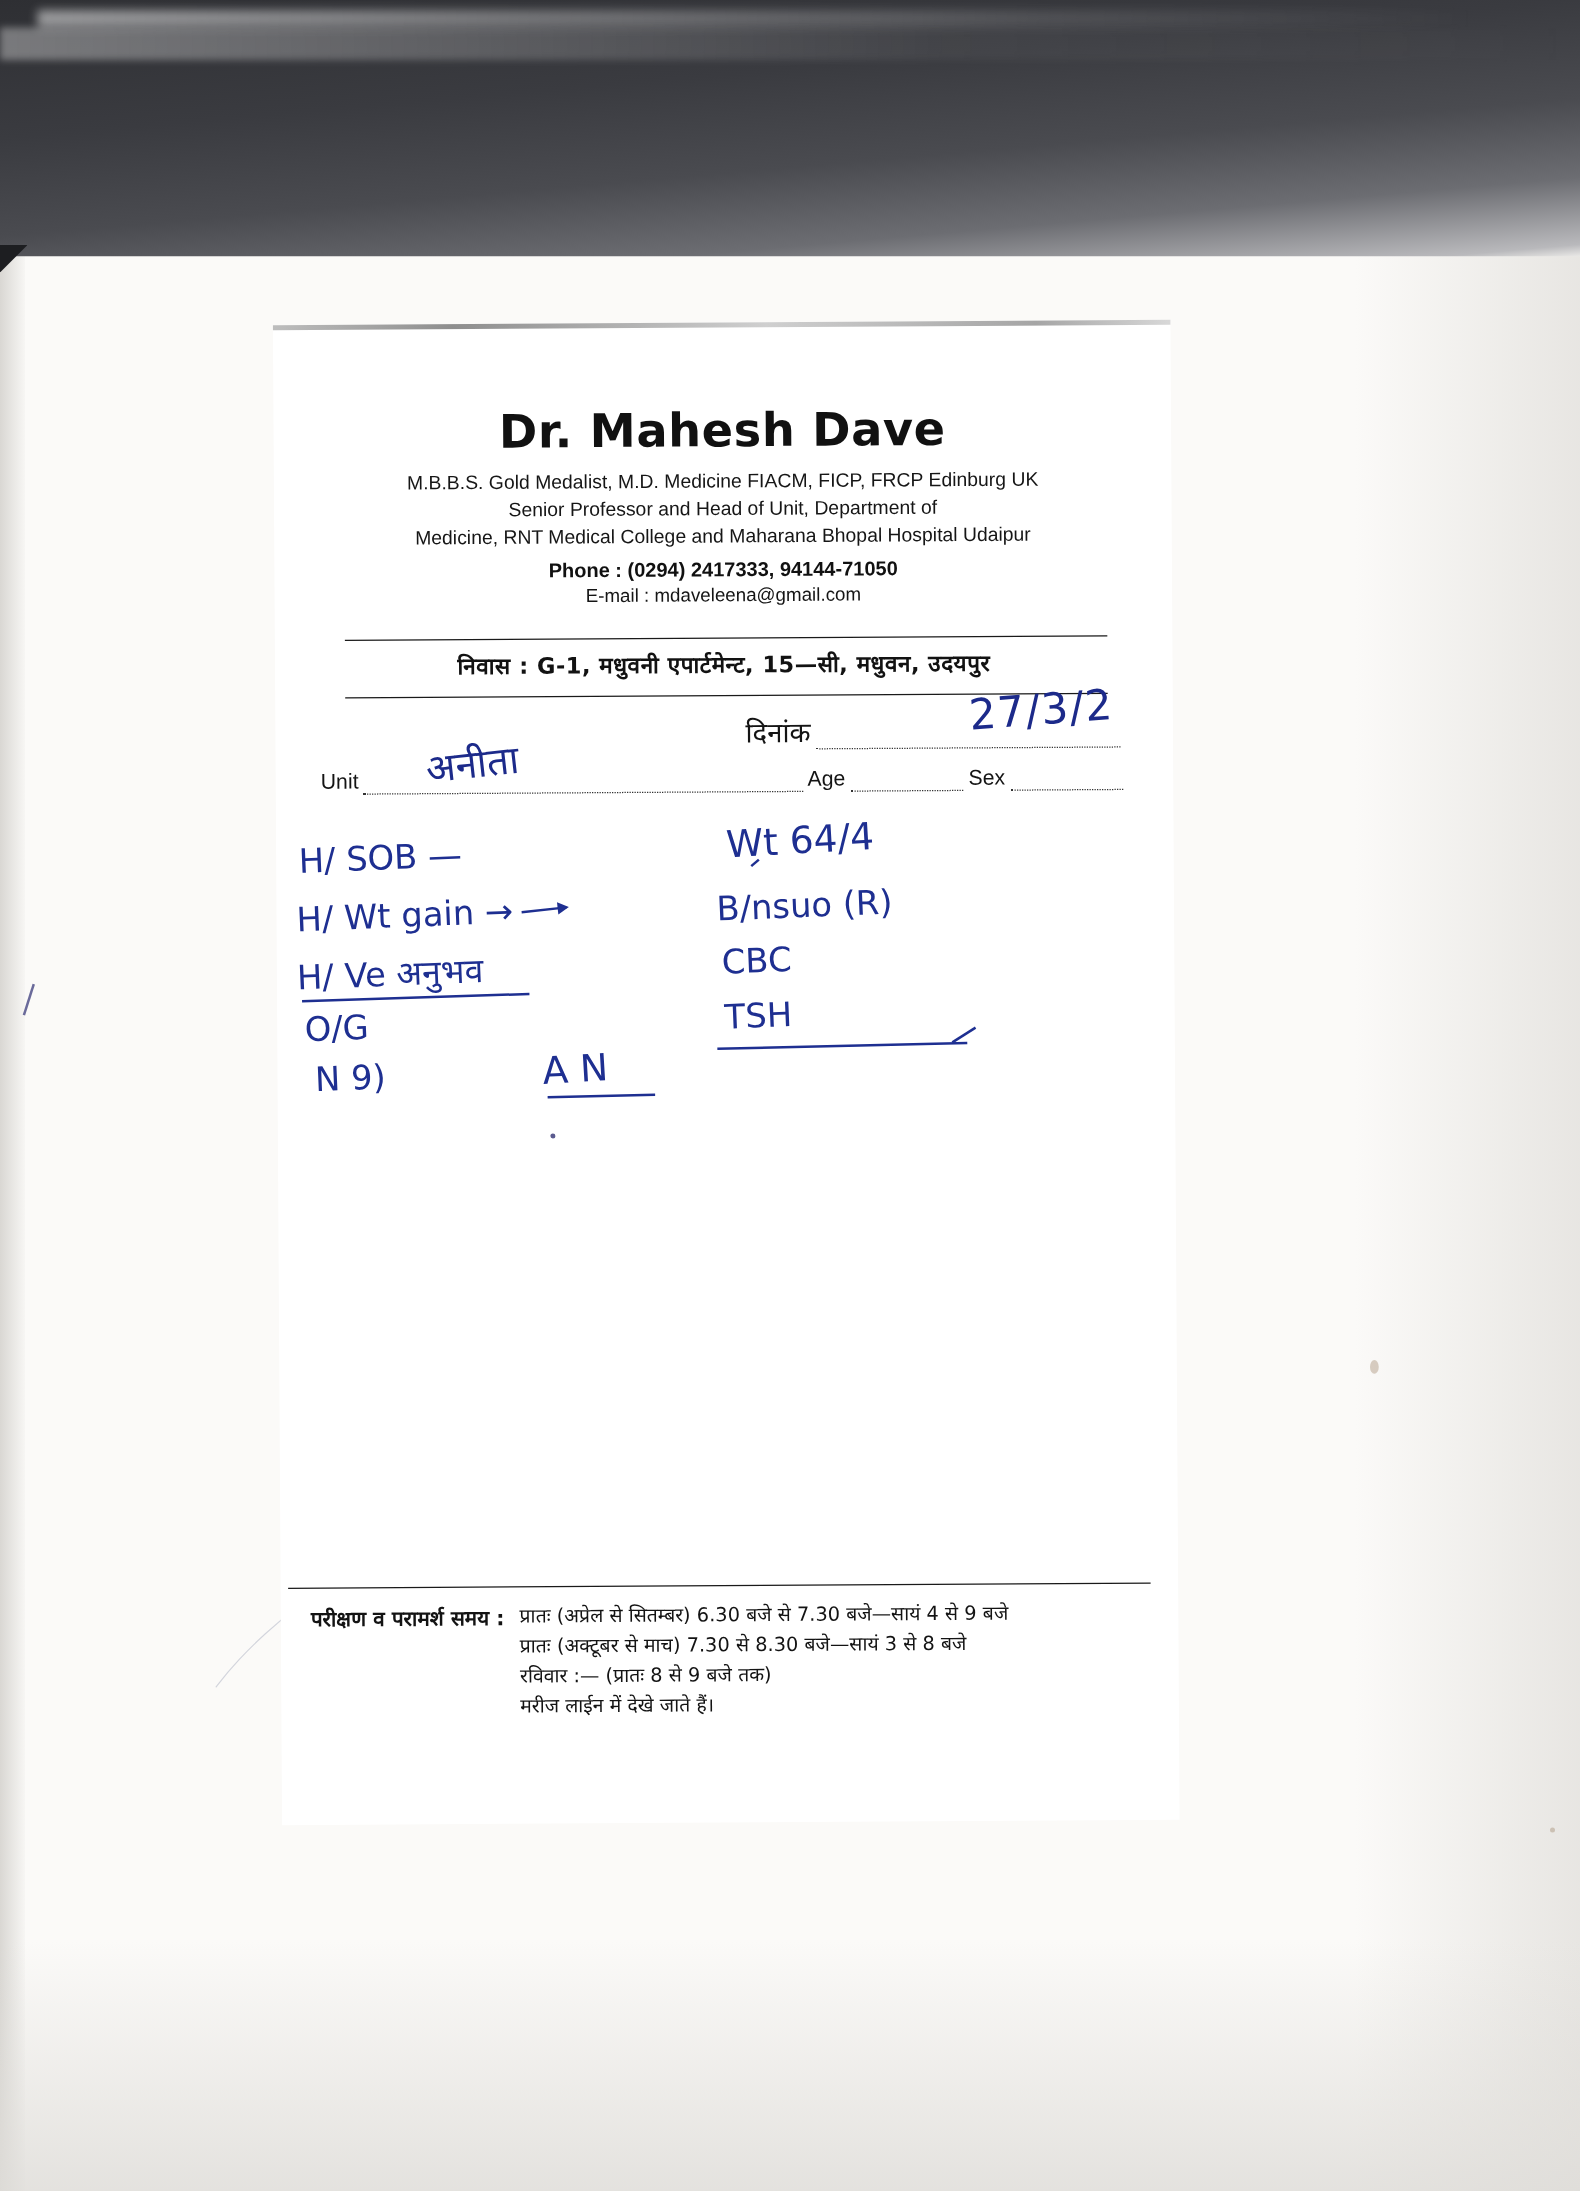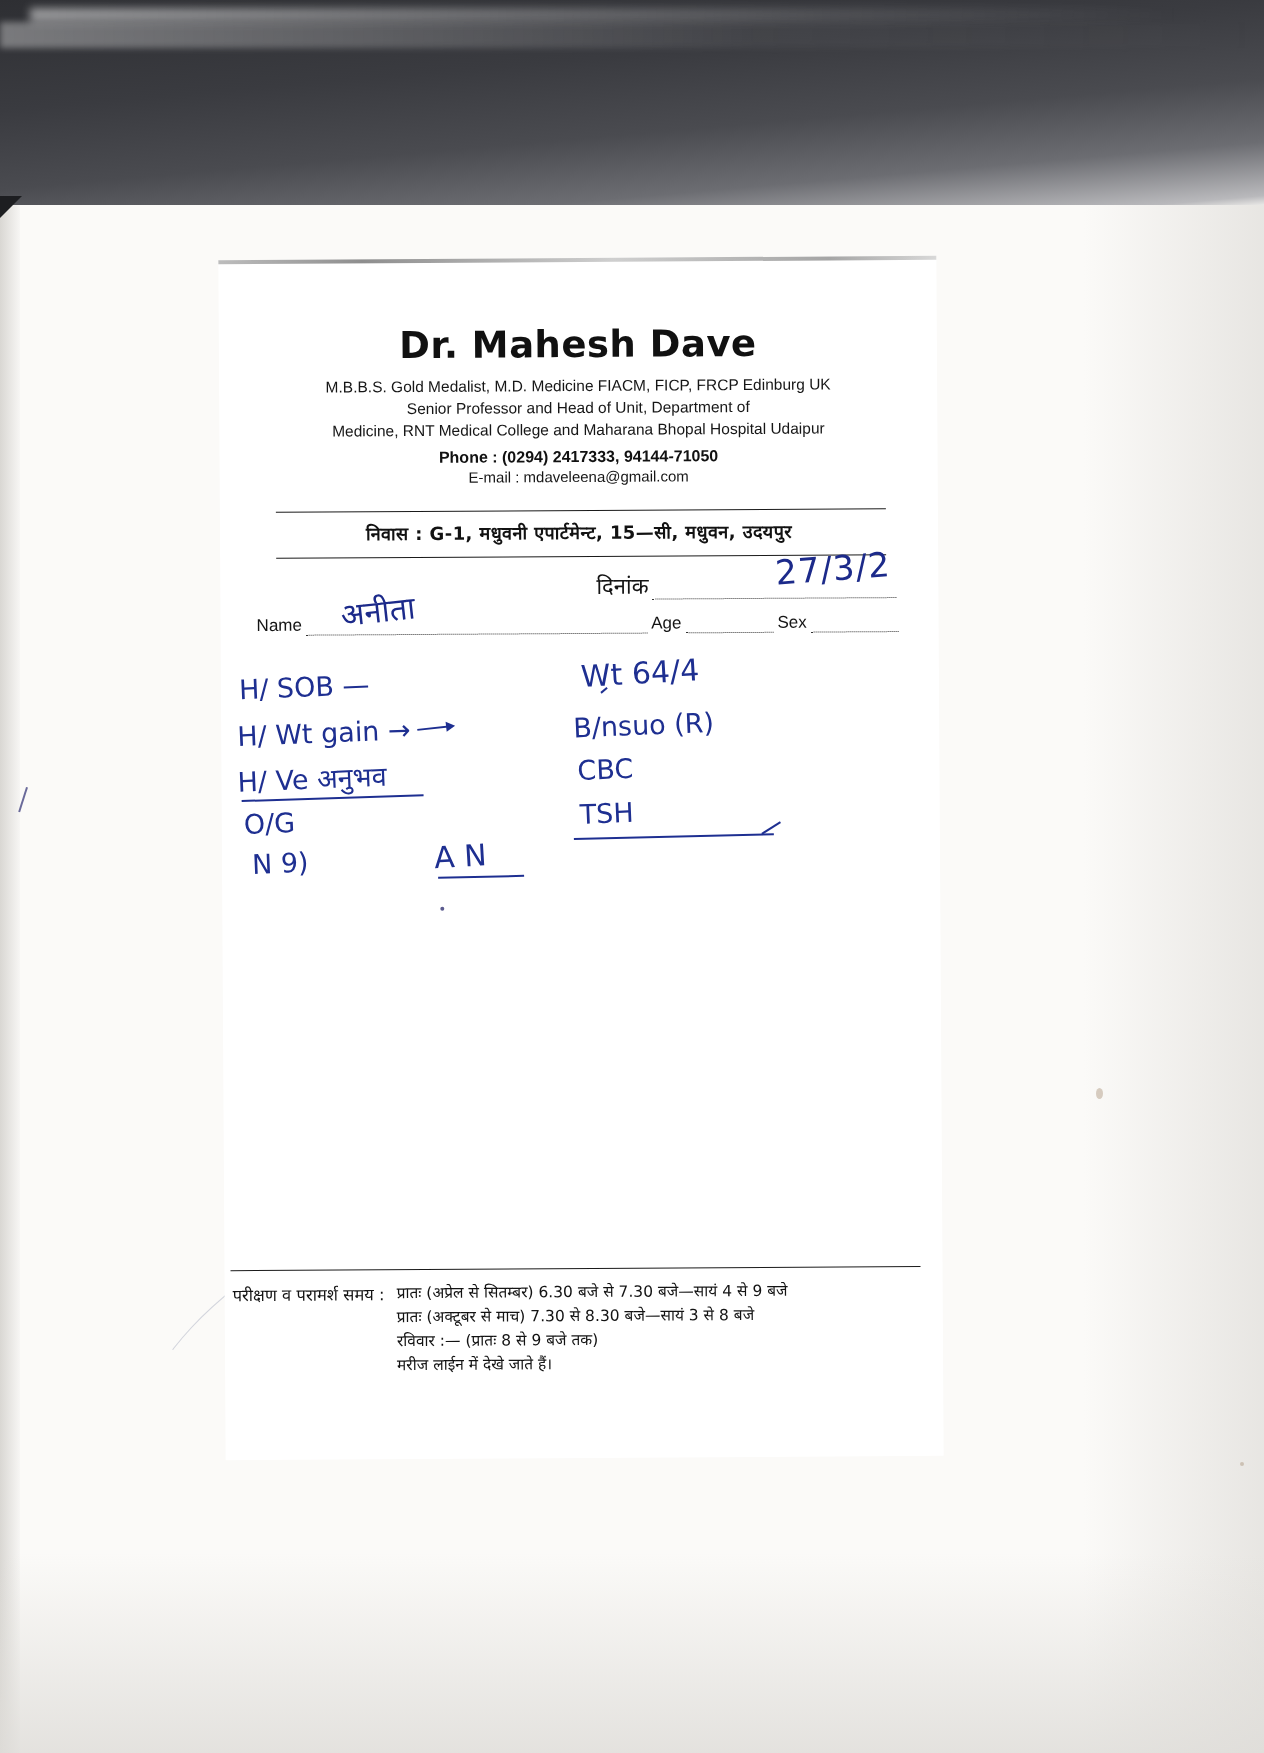--- a/index.html
+++ b/index.html
@@ -302,23 +302,24 @@
     left: 8px;
     top: 1022px;
     width: 700px;
     display: flex;
     align-items: flex-start;
     font-family: "DejaVu Sans", sans-serif;
     color: #131313;
   }
   .foot-label {
     font-size: 16.5px;
-    font-weight: normal;
+    font-weight: bold;
     white-space: nowrap;
     padding-top: 1px;
+    margin-left: 16px;
   }
   .foot-lines {
     margin-left: 12px;
     font-size: 15.5px;
     line-height: 1.55;
   }
   .foot-lines div { white-space: nowrap; }
 </style>
 </head>
 <body>
@@ -358,21 +359,21 @@
   </div>
   <div class="rule-dbl addr-line-bot"></div>
 
   <div class="date-row">
     <span class="date-label">दिनांक</span>
     <span class="date-dots"></span>
   </div>
   <div class="hw-date">27/3/2</div>
 
   <div class="nas-row">
-    <span class="lbl">Name</span>
+    <span class="lbl">Unit</span>
     <span class="dots-a"></span>
     <span class="lbl">Age</span>
     <span class="dots-b"></span>
     <span class="lbl">Sex</span>
     <span class="dots-c"></span>
   </div>
   <div class="hw-name">अनीता</div>
 
   <div class="hw hw-l1">H/ SOB —</div>
   <div class="hw hw-l2">H/ Wt gain →</div>

